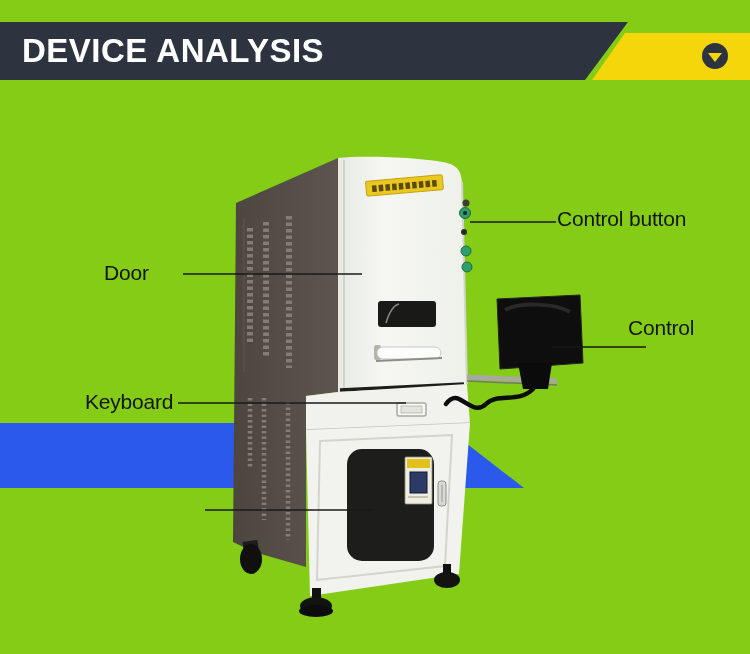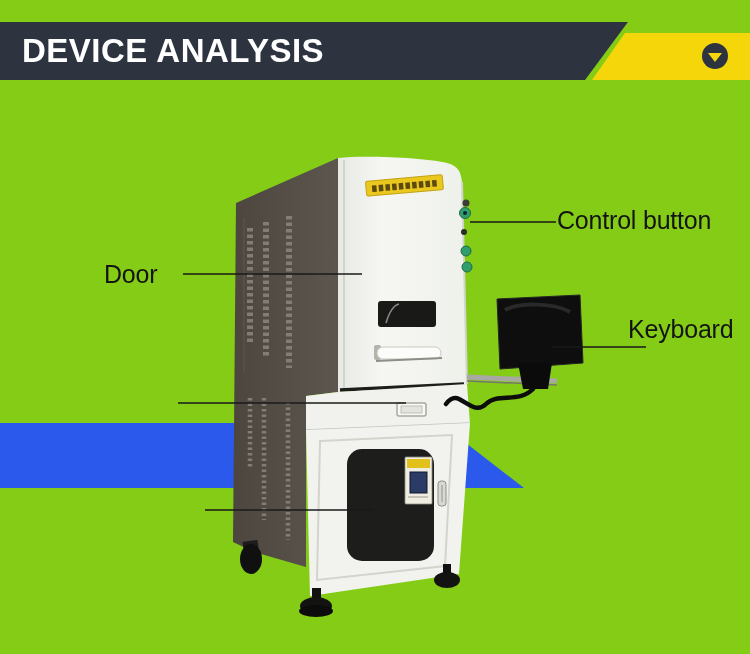--- a/index.html
+++ b/index.html
@@ -28,21 +28,21 @@
     border-radius:50%;background:#2d3440;
     display:flex;align-items:center;justify-content:center;
   }
   .triangle-down{
     width:0;height:0;margin-top:2px;
     border-left:7px solid transparent;border-right:7px solid transparent;
     border-top:9px solid #f5d60b;
   }
   
   .label{
-    position:absolute;font-size:25px;color:#141414;white-space:nowrap;
+    position:absolute;font-size:21px;color:#141414;white-space:nowrap;
     letter-spacing:-0.2px;line-height:1.1;
   }
   .lbl-door{left:104px;top:261px;text-align:center;}
   .lbl-control{left:557px;top:207px;}
   .lbl-display{left:628px;top:316px;}
   .lbl-keyboard{left:85px;top:390px;}
   .lbl-industrial{left:55px;top:497px;}
   
   .machine-svg{position:absolute;left:0;top:0;pointer-events:none;}
 </style>
@@ -54,21 +54,22 @@
   <div class="accent-ribbon"></div>
   <div class="header-bar">
     <div class="header-title">DEVICE ANALYSIS</div>
   </div>
   <div class="dropdown-button">
     <div class="triangle-down"></div>
   </div>
 
   <div class="label lbl-door">Door</div>
   <div class="label lbl-control">Control button</div>
-  <div class="label lbl-display">Keyboard</div>
+  <div class="label lbl-display">Control</div>
+  <div class="label lbl-keyboard">Keyboard</div>
 
   <svg class="machine-svg" width="750" height="654" viewBox="0 0 750 654">
     <defs>
       <linearGradient id="frontGrad" x1="0" y1="0" x2="1" y2="0">
         <stop offset="0" stop-color="#e7e9e3"></stop>
         <stop offset="0.35" stop-color="#f6f7f3"></stop>
         <stop offset="1" stop-color="#eef0ea"></stop>
       </linearGradient>
       <linearGradient id="sideGrad" x1="0" y1="0" x2="1" y2="0">
         <stop offset="0" stop-color="#4c463f"></stop>

